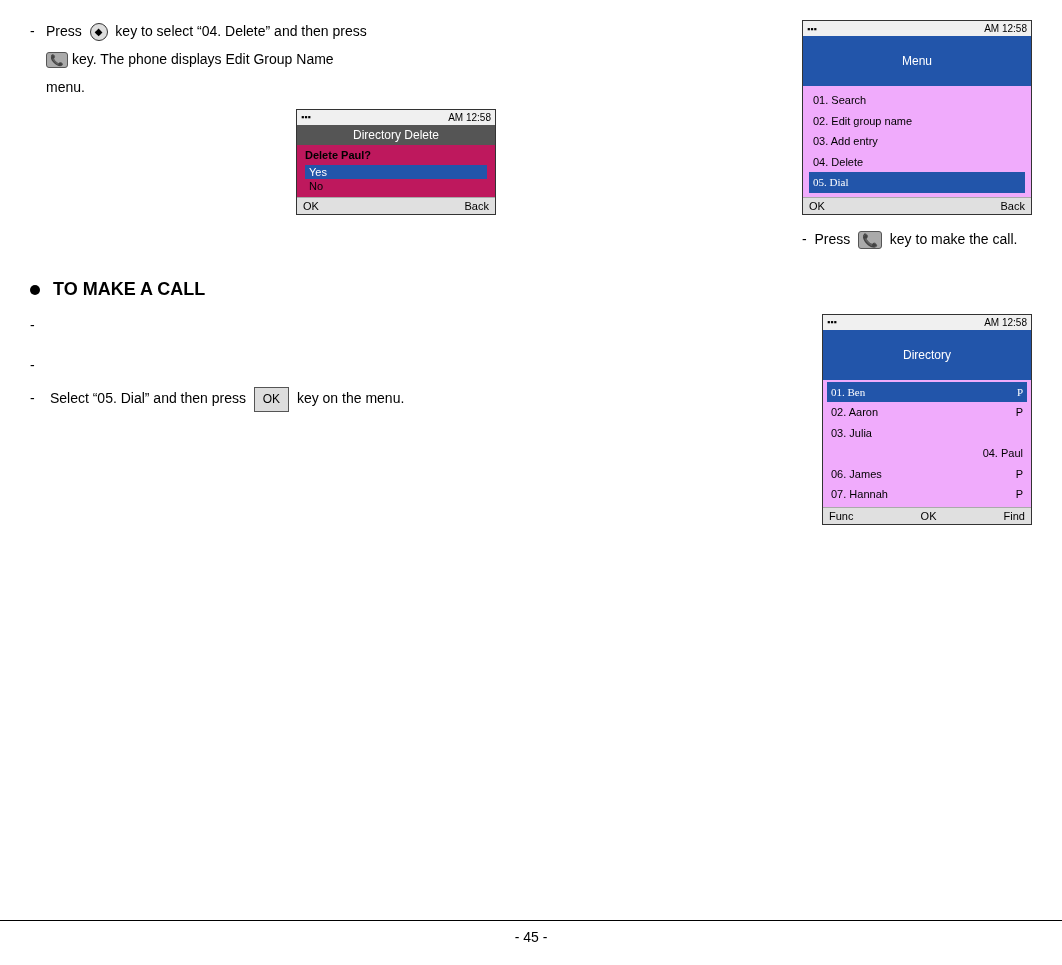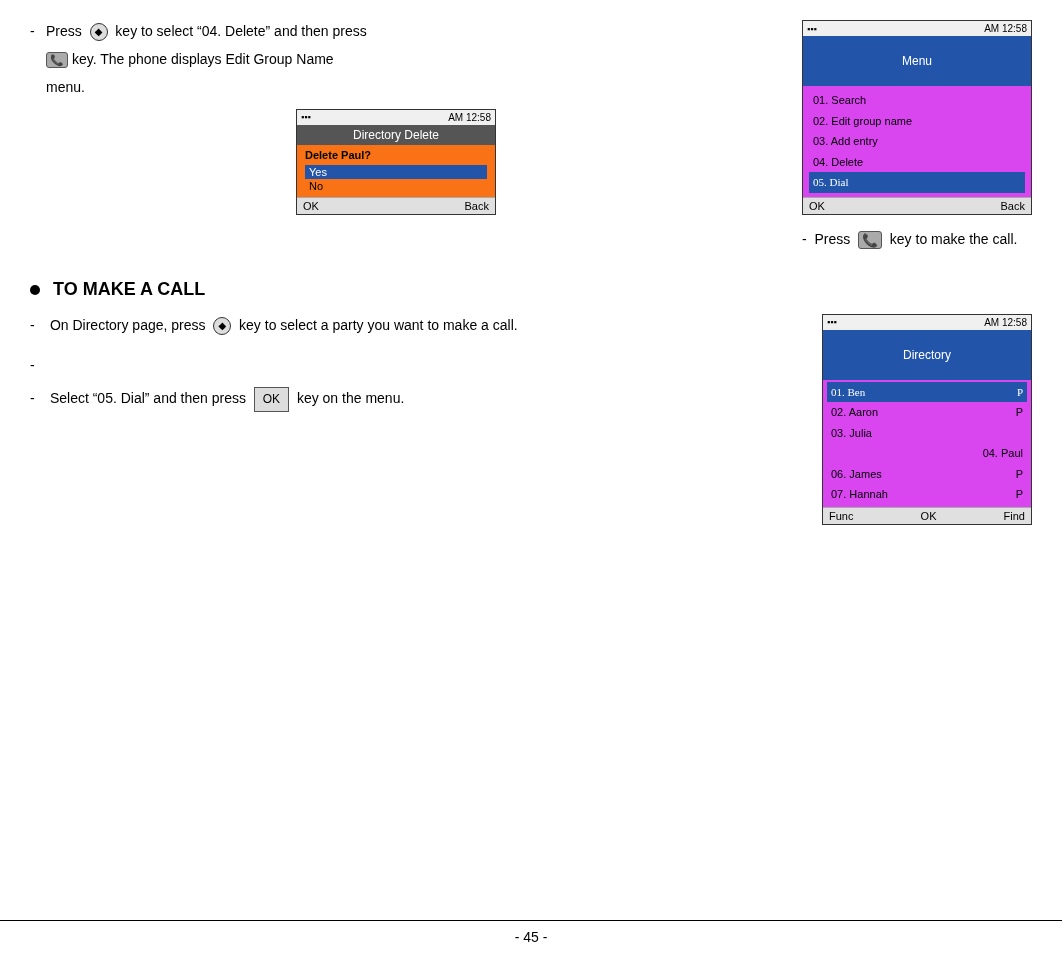--- a/index.html
+++ b/index.html
@@ -44,21 +44,21 @@
       padding: 18px 0;
       font-size: 12px;
     }
 
     .phone-screen .title-bar.blue {
       background: #2255aa;
       color: #fff;
     }
 
     .phone-screen .screen-body {
-      background: #d946ef;
+      background: #f0abfc;
       padding: 4px 6px;
     }
 
     .phone-screen .screen-row {
       padding: 2px 4px;
       font-size: 11px;
       line-height: 1.5;
     }
 
     .phone-screen .screen-row.highlighted {
@@ -94,21 +94,21 @@
 
     .delete-screen .title-bar {
       background: #555;
       color: #fff;
       text-align: center;
       padding: 3px 3px;
       font-size: 12px;
     }
 
     .delete-screen .dialog-body {
-      background: #f97316;
+      background: #be185d;
       padding: 4px 8px;
       font-size: 11px;
     }
 
     .delete-screen .dialog-title {
       font-weight: bold;
       font-size: 11px;
       margin-bottom: 4px;
     }
 
@@ -336,25 +336,20 @@
       <span>TO MAKE A CALL</span>
     </div>
   </div>
 
   <div class="directory-section">
     <div class="directory-text">
       <div class="section-instruction">
         <div class="line">
           <span class="dash-prefix">-</span>
           &nbsp;
-          <span>
-            <span>On Directory page, press</span>&nbsp;
-            <span class="nav-icon">◆</span>&nbsp;
-            <span>key to select a party you want to make a call.</span>
-          </span>
         </div>
       </div>
 
       <div style="margin-top: 16px;">
         <div class="section-instruction">
           <div class="line">
             <span class="dash-prefix">-</span>
             &nbsp;
           </div>
         </div>

